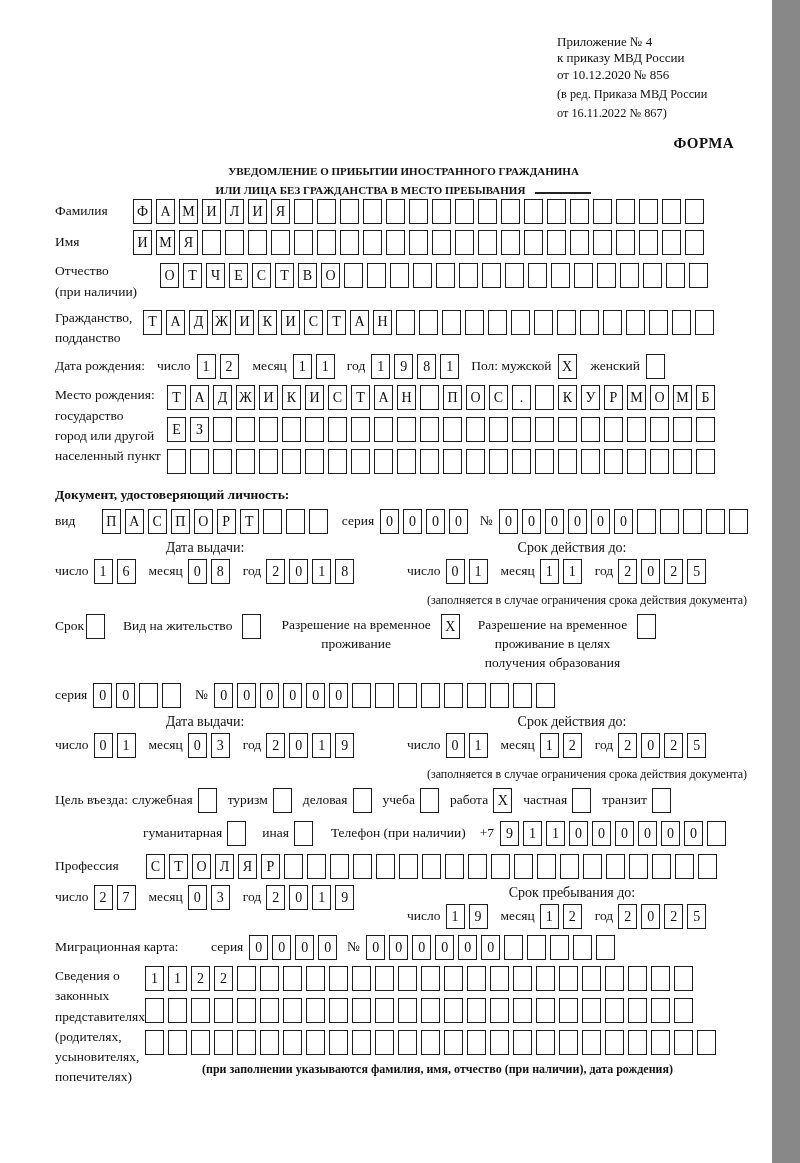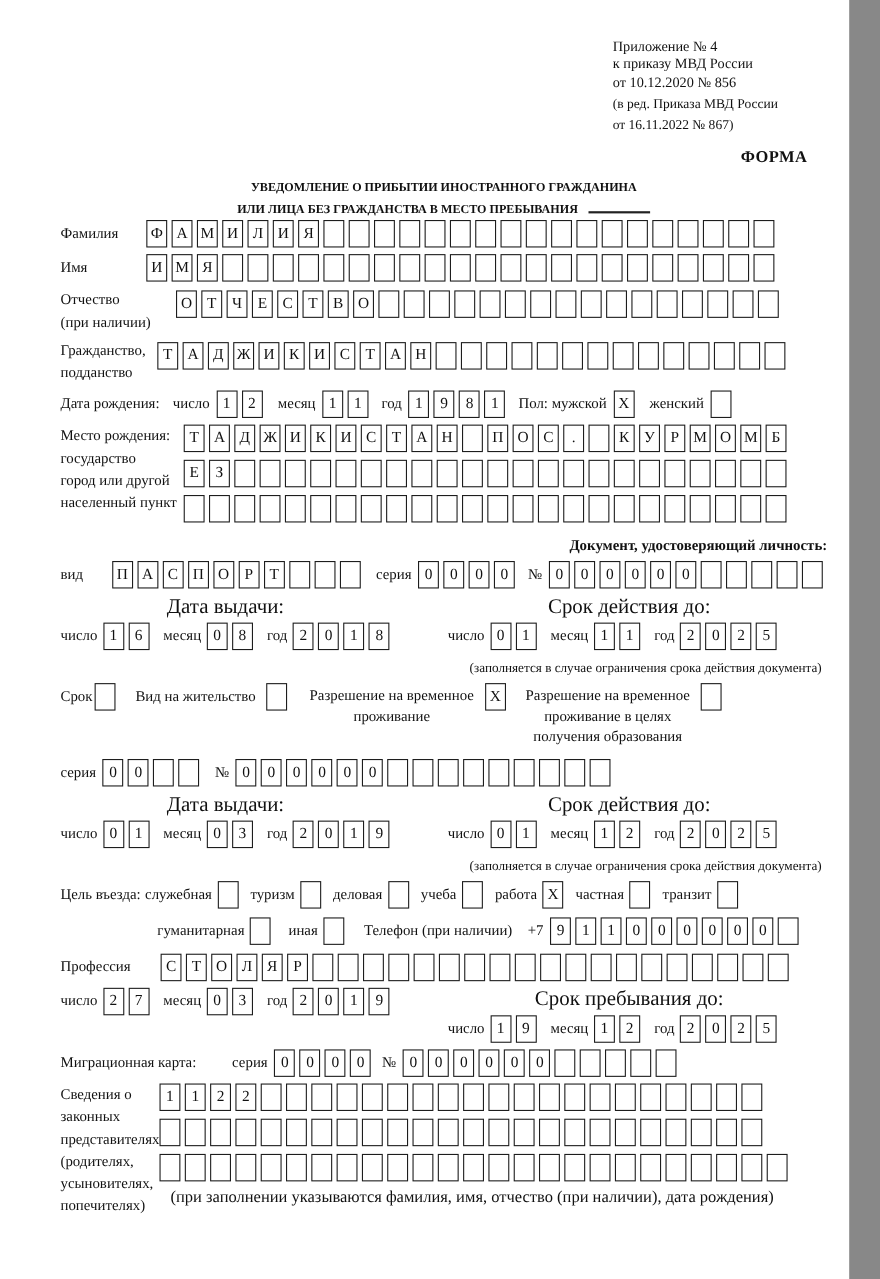--- a/index.html
+++ b/index.html
@@ -16,36 +16,36 @@
   .sec-heading{font-weight:bold;font-size:13.6px;margin:14px 0 12px 0;letter-spacing:.2px;}
   .row{display:flex;align-items:flex-start;margin-bottom:6px;}
   .lbl{font-size:13.5px;white-space:nowrap;margin-right:6px;padding-top:4px;}
   .lbl2{font-size:13.5px;line-height:1.5;}
   .cells{display:flex;flex:none;}
   .cell{width:17px;height:23px;border:1.6px solid #1d1d1d;margin-right:4px;flex:none;
         display:flex;align-items:center;justify-content:center;font-size:14px;background:#fff;}
   .w72{width:72px;flex:none;} .w105{width:105px;flex:none;} .w88{width:88px;flex:none;}
   .w112{width:112px;flex:none;} .w85{width:85px;flex:none;} .w90{width:90px;flex:none;}
   .stackrows .cells{margin-bottom:7px;}
-  .doc-heading{text-align:right;font-weight:bold;font-size:13.5px;margin:4px 0 6px 0;}
+  .doc-heading{text-align:left;font-weight:bold;font-size:13.5px;margin:4px 0 6px 0;}
   .dgroup{display:flex;align-items:flex-start;}
   .dgroup .lbl{margin-right:5px;}
   .dgroup .cells{margin-right:9px;}
   .two-col{display:flex;margin-bottom:6px;}
   .col-left{width:352px;flex:none;}
   .col-right{flex:1;}
-  .col-head{font-size:19px;text-align:center;width:300px;margin-bottom:3px;}
+  .col-head{font-size:14px;text-align:center;width:300px;margin-bottom:3px;}
   .col-right .col-head{width:330px;}
   .note{font-size:12px;margin-top:9px;width:360px;text-align:center;white-space:nowrap;}
   .intro{font-size:13.5px;line-height:1.65;}
   .kinds{display:flex;align-items:flex-start;margin:4px 0 10px 0;}
   .kind-multi{text-align:center;font-size:13.5px;line-height:1.4;margin:0 10px;padding-top:2px;}
   .opt{display:flex;align-items:flex-start;margin-right:7px;}
   .opt .lbl{margin-right:5px;}
-  .rep-note{font-size:15px;text-align:left;margin:4px 0 0 130px;width:600px;}
+  .rep-note{font-size:12px;text-align:center;margin:4px 0 0 130px;width:600px;font-weight:bold;}
 </style>
 </head>
 <body>
 
 <div class="page">
 
   <div class="hdr">
     <div>Приложение № 4</div>
     <div>к приказу МВД России</div>
     <div>от 10.12.2020 № 856</div>

